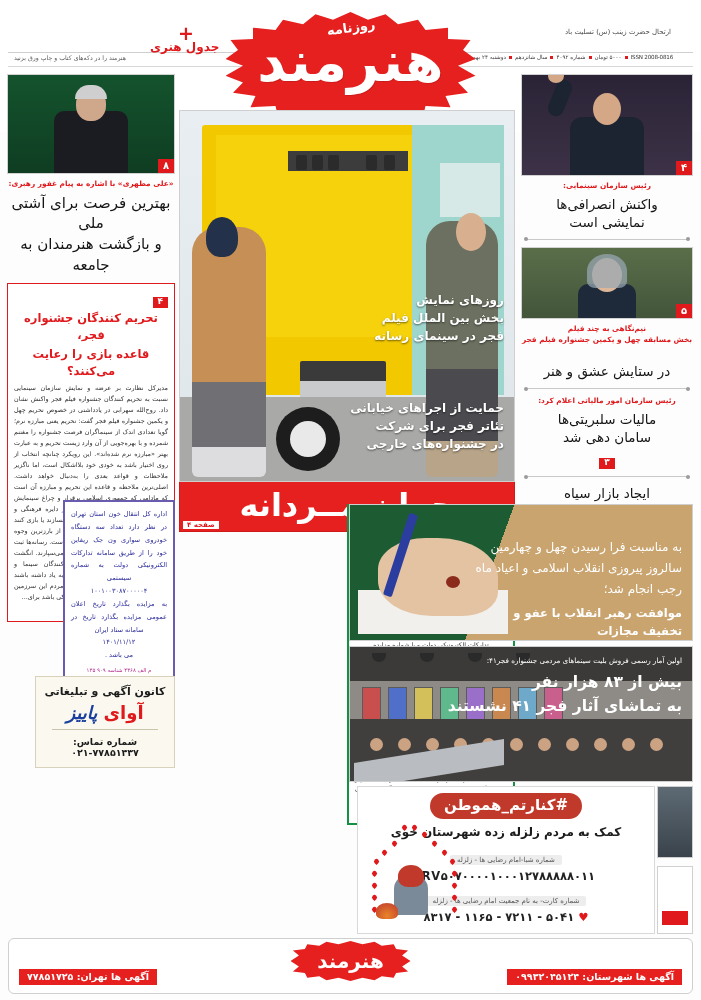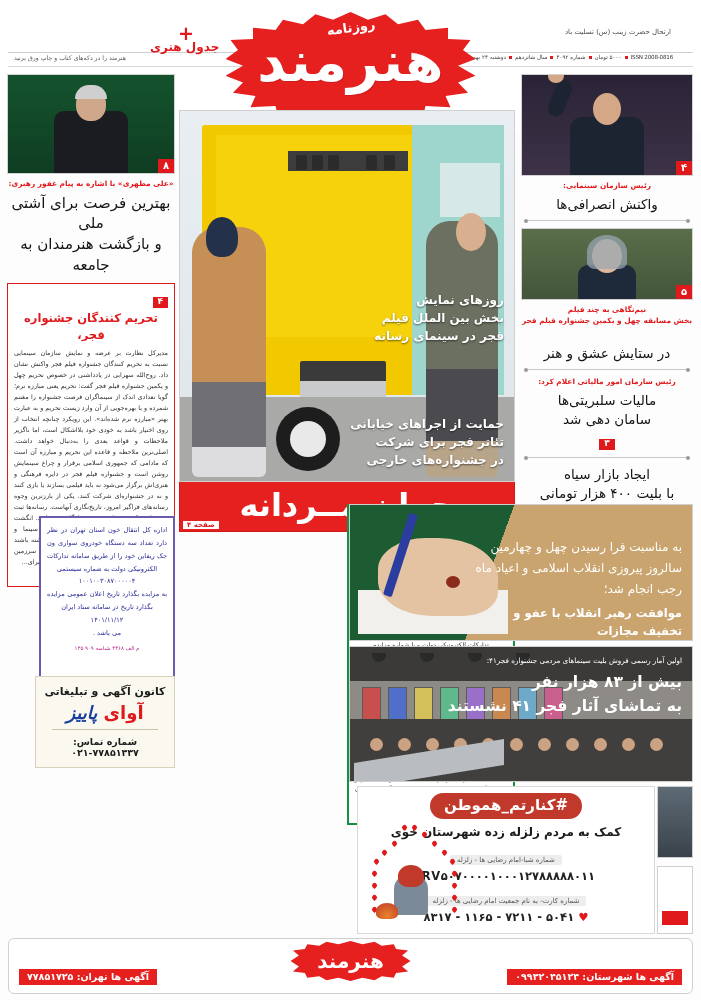--- a/index.html
+++ b/index.html
@@ -224,21 +224,21 @@
     position: absolute; left: 0; right: 0; bottom: 0; height: 84px;
     background: #a9a9a7;
   }
 
   .cap-over {
     position: absolute; color: #ffffff; font-weight: bold;
     text-align: right; line-height: 1.5; font-size: 12px;
     text-shadow: 0 1px 2px rgba(0,0,0,.55);
   }
   .cap-top { top: 180px; right: 10px; }
-  .cap-mid { top: 304px; right: 10px; }
+  .cap-mid { top: 288px; right: 10px; }
 
   .red-banner {
     background: #e5201f; color: #ffffff; padding: 6px 8px 8px 8px;
     position: relative; border: 1px solid #cf1a19; border-top: none;
   }
   .rb-kicker {
     font-size: 10.5px; font-weight: bold; text-align: center; margin-bottom: 1px;
   }
   .rb-title {
     font-size: 32px; font-weight: bold; text-align: center; line-height: 1.1;
@@ -247,21 +247,21 @@
   .rb-page {
     position: absolute; bottom: 2px; left: 3px;
     background: #ffffff; color: #e0191c; font-size: 7px; font-weight: bold;
     padding: 0 4px;
   }
 
   
   .lower { position: absolute; top: 500px; left: 0; width: 701px; }
 
   .ad-blue {
-    position: absolute; top: 16px; right: 526px; width: 136px; min-height: 162px;
+    position: absolute; top: 0; right: 526px; width: 112px; min-height: 162px;
     border: 2px solid #6a5ab0; background: #fff; padding: 6px 6px;
   }
   .ad-blue-body {
     font-size: 6.6px; line-height: 1.95; color: #2a2a9a;
     text-align: justify; text-align-last: center;
   }
   .ad-blue-foot {
     margin-top: 5px; text-align: center; font-size: 5.4px; color: #b32b8c;
   }
 
@@ -467,20 +467,21 @@
     </div>
     <div class="kicker">«علی مطهری» با اشاره به پیام غفور رهبری:</div>
     <div class="headline hl-18" style="margin-top:3px">بهترین فرصت برای آشتی ملی</div>
     <div class="headline hl-18">و بازگشت هنرمندان به جامعه</div>
 
     <div class="boxed">
       <div style="text-align:right;margin-bottom:2px">
         <span class="pagenum inline">۴</span>
       </div>
       <div class="boxed-title">تحریم کنندگان جشنواره فجر،</div>
+      <div class="boxed-title" style="margin-top:-2px">قاعده بازی را رعایت می‌کنند؟</div>
       <div class="boxed-body">مدیرکل نظارت بر عرضه و نمایش سازمان سینمایی نسبت به تحریم کنندگان جشنواره فیلم فجر واکنش نشان داد. روح‌الله سهرابی در یادداشتی در خصوص تحریم چهل و یکمین جشنواره فیلم فجر گفت: تحریم یعنی مبارزه نرم؛ گویا تعدادی اندک از سینماگران فرصت جشنواره را مغتنم شمرده و با بهره‌جویی از آن وارد زیست تحریم و به عبارت بهتر «مبارزه نرم شده‌اند». این رویکرد چنانچه انتخاب از روی اختیار باشد به خودی خود بلااشکال است، اما ناگزیر ملاحظات و قواعد بعدی را به‌دنبال خواهد داشت. اصلی‌ترین ملاحظه و قاعده این تحریم و مبارزه آن است که مادامی که جمهوری اسلامی برقرار و چراغ سینمایش روشن است و جشنواره فیلم فجر در دایره فرهنگی و هنری‌اش برگزار می‌شود نه باید فیلمی بسازند یا بازی کنند و نه در جشنواره‌ای شرکت کنند. یکی از بارزترین وجوه رسانه‌های فراگیر امروز، تاریخ‌نگاری آنهاست. رسانه‌ها ثبت و ضبط می‌کنند و برای مردم به یادگار می‌سپارند. انگشت شمار اسم‌هایی که به‌عنوان تحریم‌کنندگان سینما و جشنواره فیلم فجر اعلام موضع کردند به یاد داشته باشند که تماشایان در حافظه جمعی و فردی مردم این سرزمین حک خواهد شد تا گذر زمان سنگ محکی باشد برای...</div>
       <div class="cont-link">ادامه در صفحه ۴</div>
     </div>
   </div>
 
   <div class="col-center">
     <div class="main-photo">
       <div class="mp-sky"></div>
       <div class="mp-truck">
         <div class="mp-truck-inner"></div>
@@ -524,20 +525,21 @@
     <div class="photo" style="height:102px">
       <div style="position:absolute;inset:0;background:linear-gradient(#2a2336,#3d3247)"></div>
       <div style="position:absolute;left:50%;transform:translateX(-50%);bottom:0;width:74px;height:58px;background:#1d2431;border-radius:12px 12px 0 0"></div>
       <div style="position:absolute;left:50%;transform:translateX(-50%);bottom:50px;width:28px;height:32px;background:#d4a887;border-radius:50%"></div>
       <div style="position:absolute;left:30px;bottom:58px;width:16px;height:38px;background:#1d2431;transform:rotate(22deg);border-radius:8px"></div>
       <div style="position:absolute;left:26px;bottom:92px;width:16px;height:14px;background:#d4a887;border-radius:50%"></div>
       <div class="pagenum">۴</div>
     </div>
     <div class="kicker">رئیس سازمان سینمایی:</div>
     <div class="headline hl-15" style="margin-top:3px">واکنش انصرافی‌ها</div>
+    <div class="headline hl-15">نمایشی است</div>
 
     <div class="dotrule"></div>
 
     <div class="photo" style="height:72px">
       <div style="position:absolute;inset:0;background:linear-gradient(#5a6e4a,#43553a)"></div>
       <div style="position:absolute;left:50%;transform:translateX(-50%);bottom:0;width:58px;height:34px;background:#1e2a3a;border-radius:10px 10px 0 0"></div>
       <div style="position:absolute;left:50%;transform:translateX(-50%);bottom:26px;width:30px;height:34px;background:#ddb79a;border-radius:50%"></div>
       <div style="position:absolute;left:50%;transform:translateX(-50%);bottom:30px;width:40px;height:34px;background:#9aa8b4;border-radius:50% 50% 20% 20%;opacity:.72"></div>
       <div class="pagenum">۵</div>
     </div>

